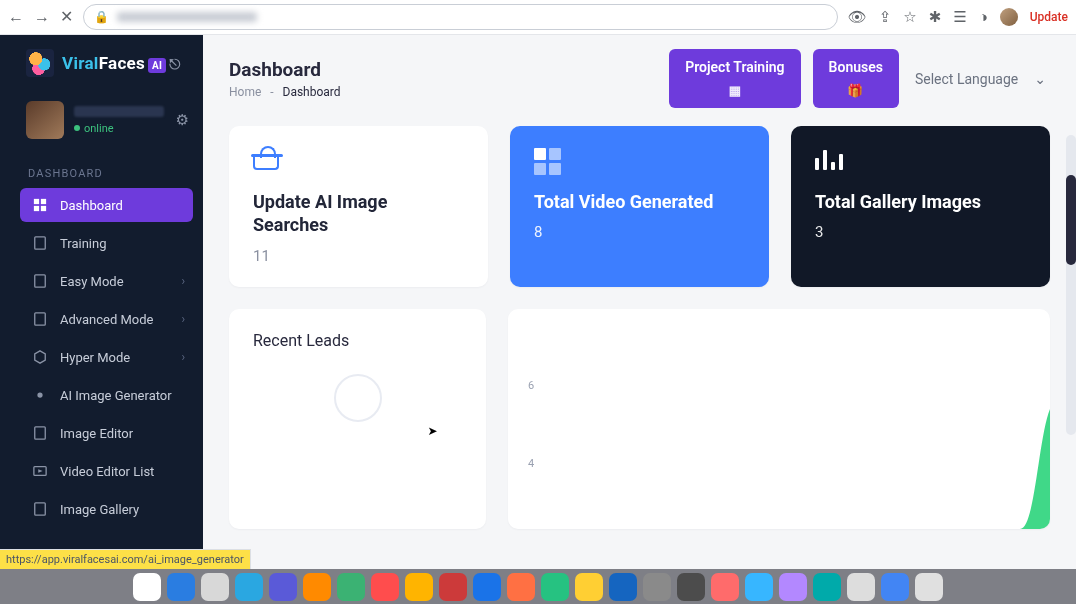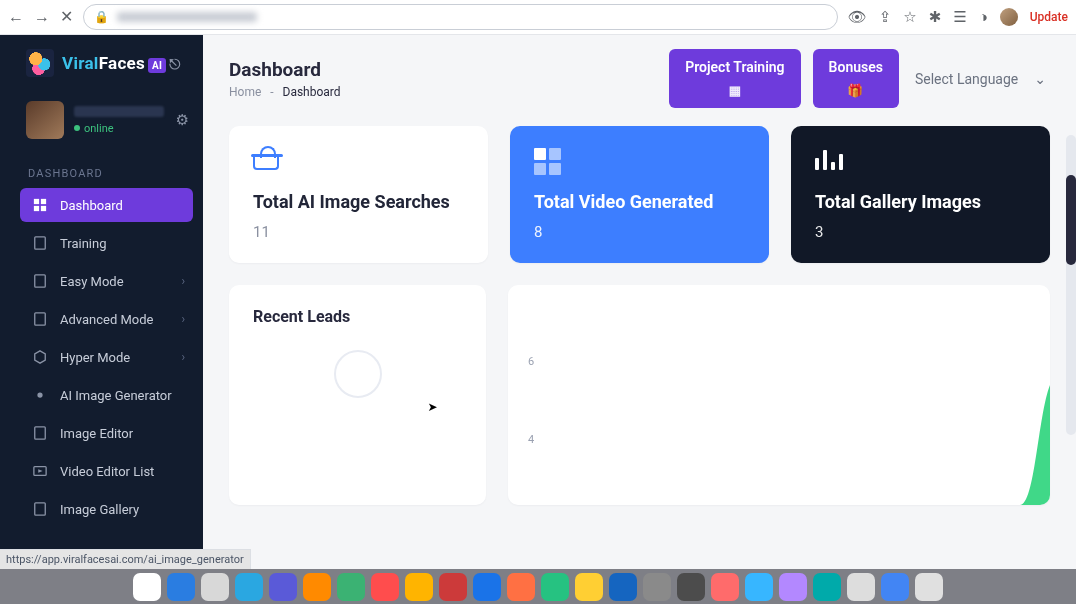--- a/index.html
+++ b/index.html
@@ -35,21 +35,21 @@
   .user .status::before { content: ""; width: 6px; height: 6px; background: #3cc17e; border-radius: 50%; display: inline-block; }
   .user .gear { position: absolute; right: 14px; color: #8a93a6; font-size: 15px; cursor: pointer; }
   .section-h { font-size: 11px; letter-spacing: 1.2px; color: #6b7690; padding: 22px 18px 8px; }
   .nav-list { list-style: none; padding: 0 10px; display: flex; flex-direction: column; gap: 4px; }
   .nav-item { display: flex; align-items: center; gap: 12px; padding: 9px 12px; border-radius: 6px; font-size: 13px; color: #c7cdd9; cursor: pointer; position: relative; }
   .nav-item.active { background: #6e3bdc; color: #fff; }
   .nav-item .icn { width: 16px; height: 16px; display: inline-flex; align-items: center; justify-content: center; color: #8a93a6; }
   .nav-item.active .icn { color: #fff; }
   .nav-item .chev { position: absolute; right: 8px; color: #5a6580; font-size: 12px; }
   .icn svg { width: 14px; height: 14px; fill: currentColor; }
-  .status-url { position: absolute; bottom: 35px; left: 0; background: #e5e5e5; color: #4b5566; font-size: 11px; padding: 3px 6px; border-top: 1px solid #dcdfe4; border-right: 1px solid #dcdfe4; }
+  .status-url { position: absolute; bottom: 35px; left: 0; background: #fde047; color: #4b5566; font-size: 11px; padding: 3px 6px; border-top: 1px solid #dcdfe4; border-right: 1px solid #dcdfe4; }
   
   .main { flex: 1; background: #f5f6f8; overflow: hidden; position: relative; }
   .topbar { display: flex; align-items: center; justify-content: space-between; padding: 14px 26px 10px; }
   .tb-left .title { font-size: 19px; font-weight: 700; color: #28293d; }
   .tb-left .crumbs { font-size: 12px; color: #8a90a0; margin-top: 4px; }
   .tb-left .crumbs .cur { color: #28293d; }
   .tb-right { display: flex; align-items: center; gap: 12px; }
   .btn { display: inline-flex; align-items: center; gap: 8px; padding: 10px 16px; border-radius: 6px; font-size: 14px; font-weight: 600; color: #fff; cursor: pointer; flex-direction: column; }
   .btn.purple { background: #6e3bdc; }
   .btn .sm-icn { font-size: 13px; opacity: .9; }
@@ -70,21 +70,21 @@
   .bars3 span { width: 4px; background: #fff; border-radius: 1px; }
   .bars3 span:nth-child(1){height:12px}.bars3 span:nth-child(2){height:20px}.bars3 span:nth-child(3){height:8px}.bars3 span:nth-child(4){height:16px}
   .card .label { font-size: 18px; font-weight: 700; line-height: 1.3; }
   .card.white .label { color: #222638; }
   .card .value { font-size: 15px; margin-top: 10px; color: #8a90a0; }
   .card.blue .value, .card.dark .value { color: rgba(255,255,255,.9); }
   .row2 { display: flex; gap: 22px; margin-top: 22px; }
   .panel { background: #fff; border-radius: 10px; padding: 22px 24px; box-shadow: 0 1px 2px rgba(20,30,60,.04); }
   .panel.leads { width: 257px; height: 220px; }
   .panel.chart { flex: 1; height: 220px; position: relative; overflow: hidden; }
-  .panel h3 { font-size: 16px; font-weight: 700; color: #28293d; }
+  .panel h3 { font-size: 16px; font-weight: 400; color: #28293d; }
   .spinner { width: 48px; height: 48px; border-radius: 50%; border: 2px solid #e8ebf2; margin: 24px auto 0; position: relative; }
   .cursor { position: absolute; left: 92px; top: 48px; font-size: 12px; color: #000; }
   .chart .ylab { position: absolute; left: 20px; font-size: 11px; color: #9aa1b1; }
   .chart .y6 { top: 70px; }
   .chart .y4 { top: 148px; }
   .chart .area { position: absolute; right: 0; bottom: 0; width: 70px; height: 140px; }
   .scrollbar-right { position: absolute; right: 0; top: 100px; width: 10px; height: 300px; background: #e5e8ee; border-radius: 5px; }
   .scrollbar-right::before { content: ""; position: absolute; top: 40px; left: 0; width: 10px; height: 90px; background: #28293d; border-radius: 5px; }
   
   .dock { position: absolute; bottom: 0; left: 0; right: 0; height: 35px; background: rgba(28,30,40,.55); display: flex; align-items: center; justify-content: center; gap: 6px; padding: 0 30px; backdrop-filter: blur(2px); }
@@ -244,21 +244,21 @@
         </div>
       </div>
     </div>
 
     <div class="content">
       <div class="cards">
         <div class="card white">
           <div class="icon">
               <div class="basket"></div>
             </div>
-          <div class="label">Total AI Image Searches</div>
+          <div class="label">Update AI Image Searches</div>
           <div class="value">11</div>
         </div>
         <div class="card blue">
           <div class="icon">
               <div class="grid4">
                 <span></span>
                 <span></span>
                 <span></span>
                 <span></span>
               </div>

